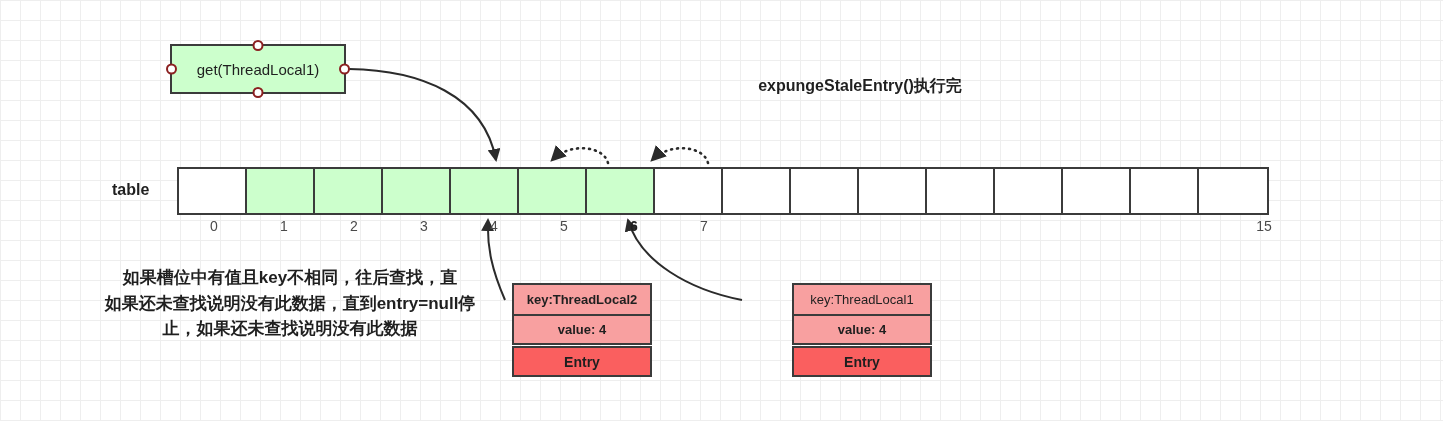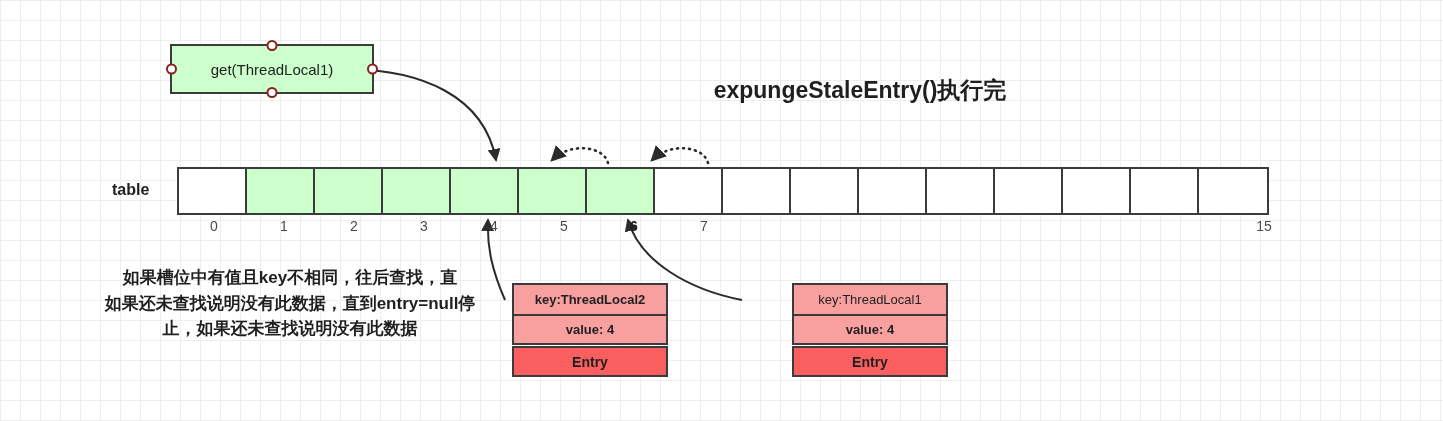--- a/index.html
+++ b/index.html
@@ -27,21 +27,21 @@
     width: 1443px;
     height: 421px;
     pointer-events: none;
   }
 
   
   .get-node {
     position: absolute;
     left: 170px;
     top: 44px;
-    width: 204px;
+    width: 176px;
     height: 50px;
     background: #ccffcc;
     border: 2px solid #3b3b3b;
     box-sizing: border-box;
     display: flex;
     align-items: center;
     justify-content: center;
     font-size: 15px;
     color: #1f1f1f;
     white-space: nowrap;
@@ -60,21 +60,21 @@
   .handle.top    { top: -6px;   left: 50%; transform: translateX(-50%); }
   .handle.bottom { bottom: -6px;left: 50%; transform: translateX(-50%); }
 
   
   .title-text {
     position: absolute;
     left: 700px;
     top: 74px;
     width: 320px;
     text-align: center;
-    font-size: 23px;
+    font-size: 16px;
     font-weight: bold;
     color: #1f1f1f;
     line-height: 1.45;
   }
 
   
   .table-label {
     position: absolute;
     left: 112px;
     top: 181px;
@@ -120,21 +120,21 @@
     font-size: 17px;
     font-weight: bold;
     color: #1f1f1f;
     line-height: 1.5;
     margin-left: 24px;
   }
 
   
   .entry-box {
     position: absolute;
-    width: 156px;
+    width: 140px;
   }
   .entry-row {
     height: 31px;
     border: 2px solid #3b3b3b;
     box-sizing: border-box;
     display: flex;
     align-items: center;
     justify-content: center;
     font-size: 13px;
     color: #1f1f1f;

